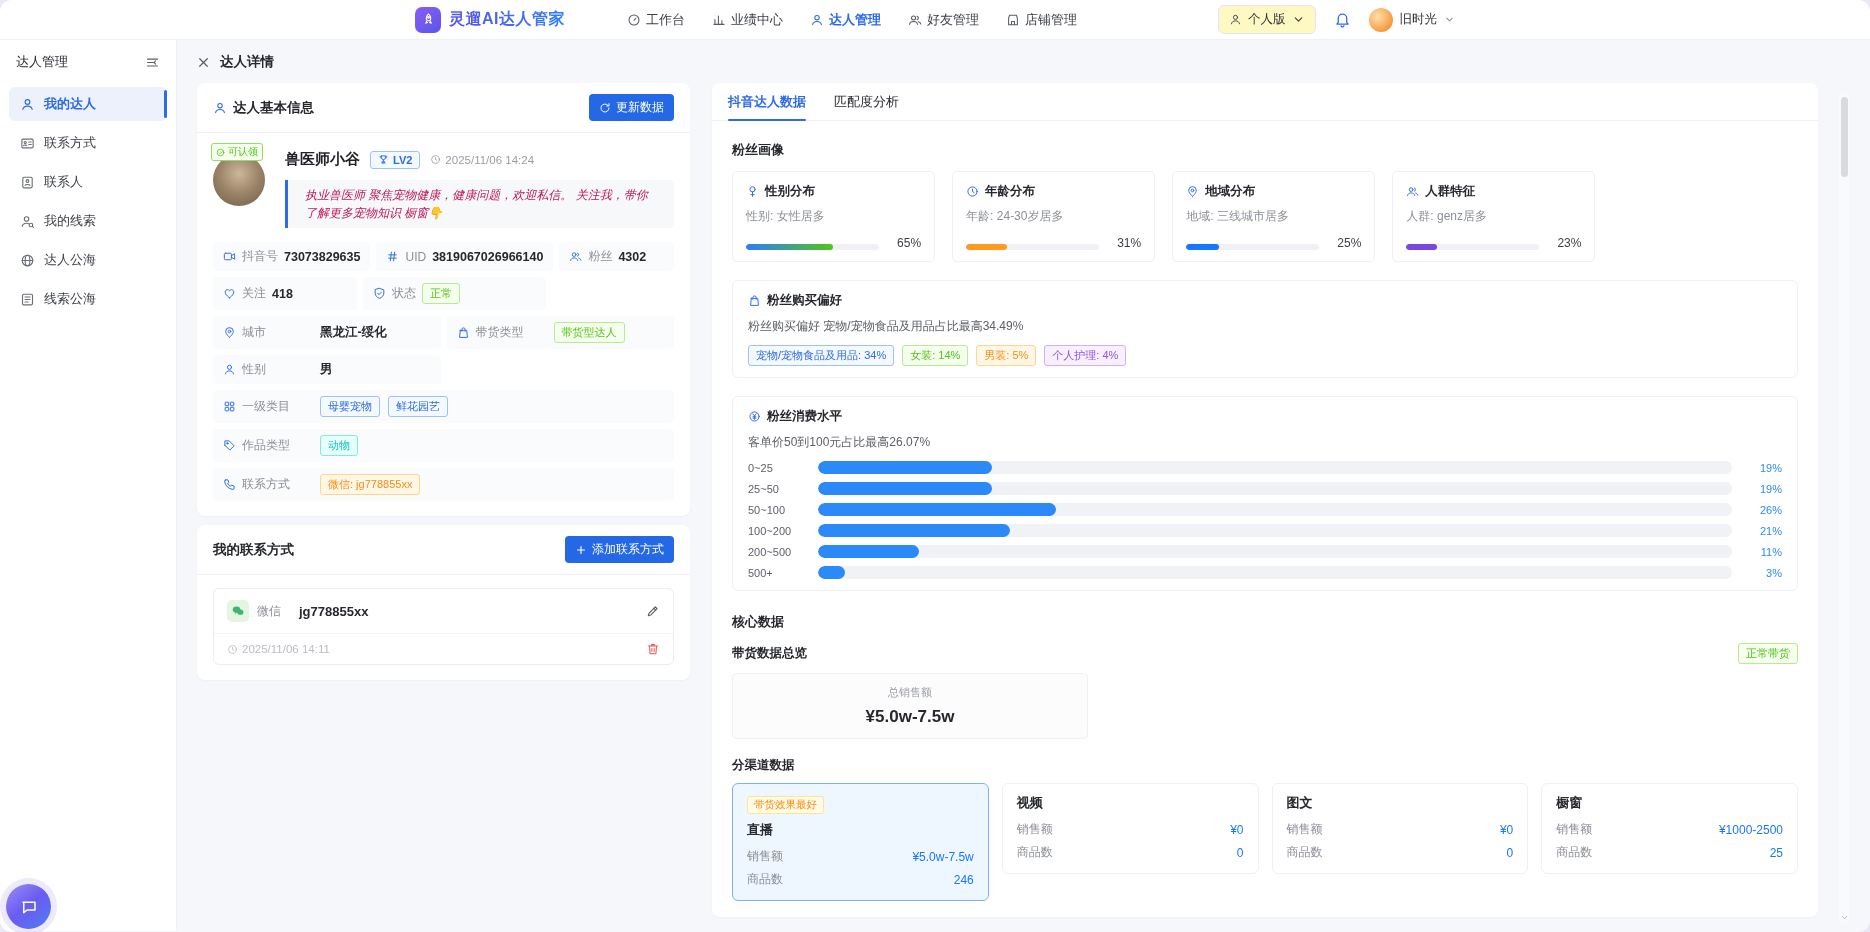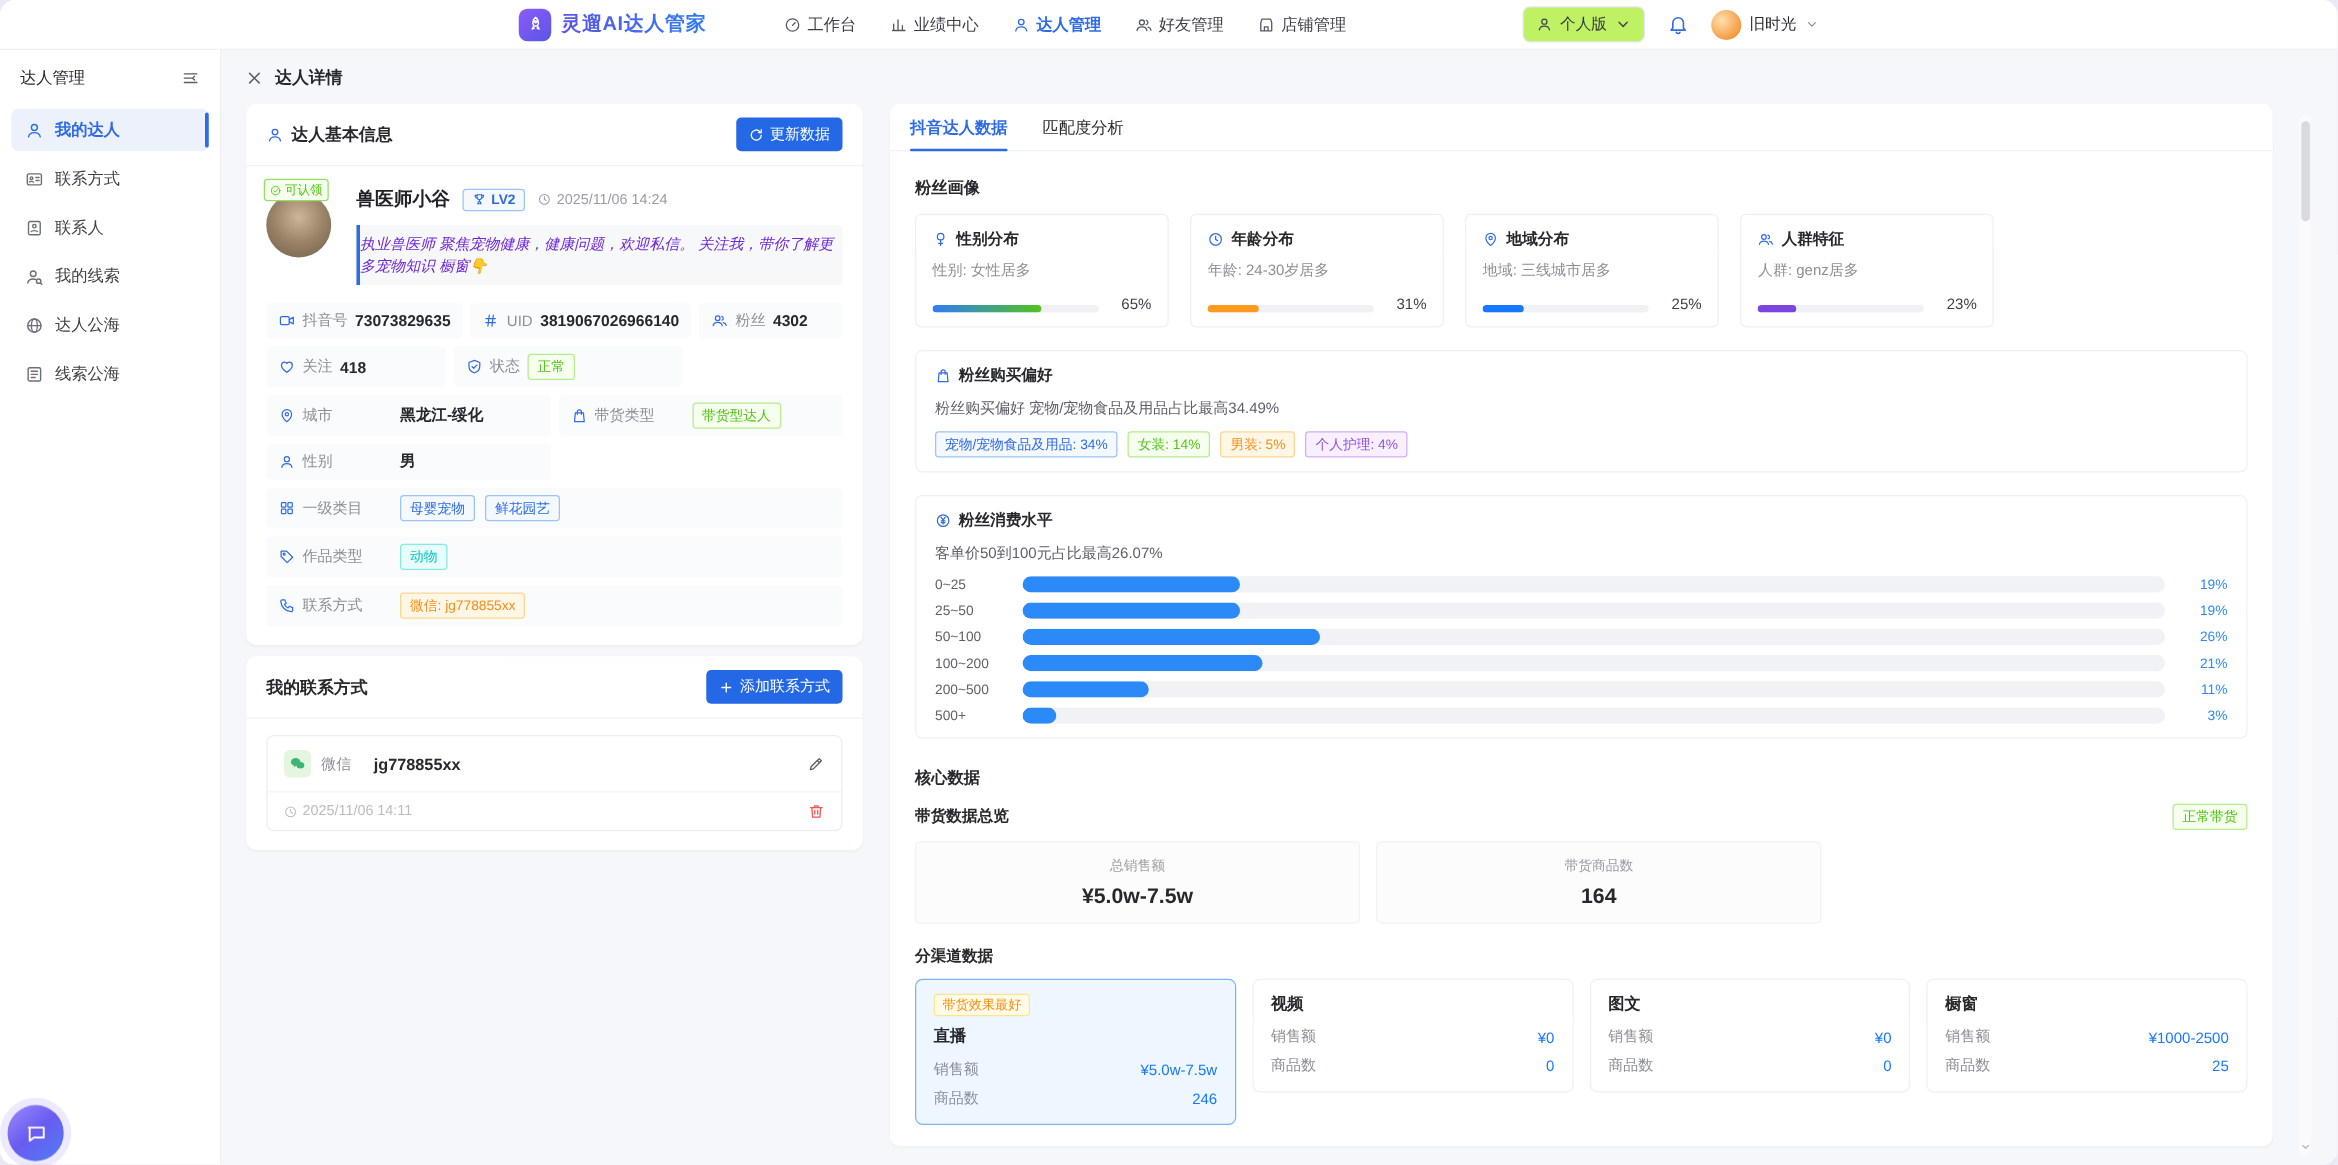--- a/index.html
+++ b/index.html
@@ -14,21 +14,21 @@
   .brand-logo{width:26px;height:26px;border-radius:7px;background:linear-gradient(140deg,#8b5cf6,#5a55ea);
     display:flex;align-items:center;justify-content:center;color:#fff;}
   .brand-name{font-size:16px;font-weight:bold;background:linear-gradient(90deg,#5b55e6,#2f7cf6);
     -webkit-background-clip:text;background-clip:text;color:transparent;letter-spacing:.5px;}
   .topnav{display:flex;gap:27px;margin-left:62px;}
   .nav-item{display:flex;align-items:center;gap:5px;font-size:13px;color:#3c3f45;cursor:pointer;}
   .nav-item .ic{width:14px;height:14px;color:#565a63;}
   .nav-item.active{color:#2e6be6;font-weight:bold;}
   .nav-item.active .ic{color:#2e6be6;}
   .topbar-right{margin-left:auto;display:flex;align-items:center;gap:18px;}
-  .plan-pill{display:flex;align-items:center;gap:6px;background:#bef264;border:1px solid #e3e6f2;
+  .plan-pill{display:flex;align-items:center;gap:6px;background:#fef9c3;border:1px solid #e3e6f2;
     border-radius:6px;padding:5px 10px;font-size:12.5px;color:#34363c;cursor:pointer;}
   .plan-pill .ic{width:13px;height:13px;color:#41454e;}
   .bell-btn{background:none;border:none;padding:0;cursor:pointer;color:#2e6be6;display:flex;}
   .bell-btn .ic{width:17px;height:17px;}
   .user-menu{display:flex;align-items:center;gap:7px;cursor:pointer;}
   .avatar-sm{width:24px;height:24px;border-radius:50%;background:radial-gradient(circle at 35% 35%,#ffe0ae,#f59b42 70%,#d97b28);}
   .user-name{font-size:12.5px;color:#26282d;}
   .chev{width:11px;height:11px;color:#8c8f98;}
 
   
@@ -72,22 +72,22 @@
     font-size:10px;color:#52c41a;background:#f6ffed;border:1px solid #95de64;border-radius:3px;padding:1px 4px;white-space:nowrap;z-index:2;}
   .claim-badge .ic{width:9px;height:9px;}
   .profile-main{flex:1;margin-left:16px;min-width:0;}
   .name-row{display:flex;align-items:center;gap:10px;margin-top:4px;}
   .talent-name{font-size:15px;font-weight:bold;color:#1f2126;}
   .lv-badge{display:flex;align-items:center;gap:4px;font-size:11px;font-weight:bold;color:#2e6be6;
     border:1px solid #9cc3f7;background:#f4f9ff;border-radius:3px;padding:2px 7px;}
   .lv-badge .ic{width:11px;height:11px;}
   .time-chip{display:flex;align-items:center;gap:4px;font-size:11.5px;color:#9a9da5;}
   .time-chip .ic{width:11px;height:11px;}
-  .bio-quote{margin-top:11px;border-left:3px solid #2e6be6;background:#f7f8fa;padding:6px 0;
-    font-size:12px;font-style:italic;color:#6d28d9;line-height:1.5;border-radius:0 4px 4px 0;}
+  .bio-quote{margin-top:11px;border-left:3px solid #2e6be6;background:#f7f8fa;padding:6px 17px;
+    font-size:12px;font-style:italic;color:#be185d;line-height:1.5;border-radius:0 4px 4px 0;}
 
   .fields{margin-top:14px;display:flex;flex-direction:column;gap:6px;}
   .f-grid3{display:grid;grid-template-columns:1.18fr 1.5fr 1fr;gap:6px;}
   .f-grid2{display:grid;grid-template-columns:1fr 1fr;gap:6px;}
   .f-cell{background:#fafbfc;border-radius:4px;padding:6px 10px;display:flex;align-items:center;gap:6px;min-height:27px;}
   .f-cell .ic{width:13px;height:13px;color:#2e6be6;flex:none;}
   .f-label{font-size:12px;color:#8c8f98;white-space:nowrap;}
   .f-label.w{width:72px;flex:none;}
   .f-value{font-size:12.5px;font-weight:bold;color:#26282d;white-space:nowrap;}
   .tag{display:inline-flex;align-items:center;font-size:11px;border-radius:3px;padding:2px 7px;white-space:nowrap;}
@@ -852,24 +852,20 @@
             <div class="sec-title" style="margin-top:22px">核心数据</div>
             <div class="sub-row">
               <span class="sub-title">带货数据总览</span>
               <span class="tag t-green">正常带货</span>
             </div>
             <div class="stats-row">
               <div class="stat-card">
                 <div class="stat-label">总销售额</div>
                 <div class="stat-value">¥5.0w-7.5w</div>
               </div>
-              <div class="stat-card">
-                <div class="stat-label">带货商品数</div>
-                <div class="stat-value">164</div>
-              </div>
             </div>
 
             <div class="sub-row" style="margin-top:18px">
               <span class="sub-title">分渠道数据</span>
             </div>
             <div class="channel-row">
               <div class="channel-card best">
                 <span class="best-badge">带货效果最好</span>
                 <div class="channel-name">直播</div>
                 <div class="kv">

